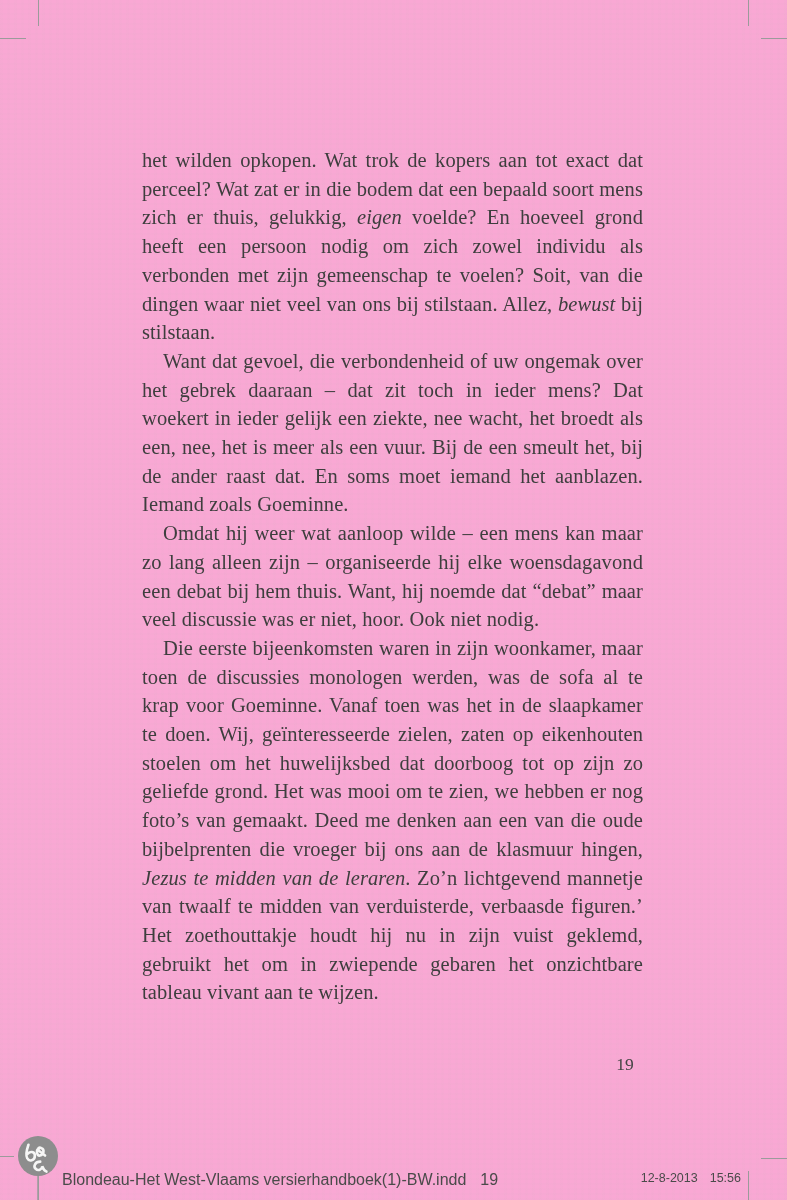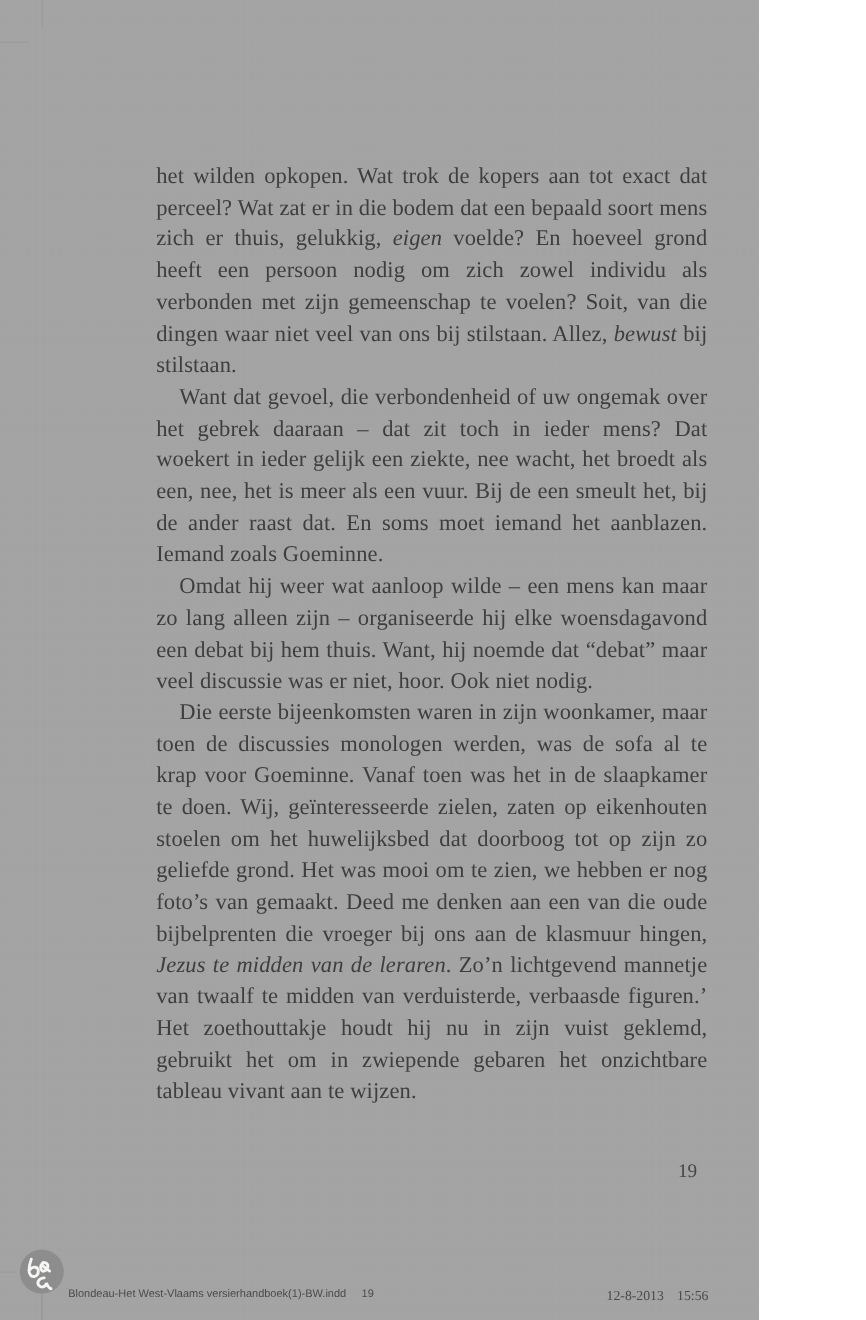--- a/index.html
+++ b/index.html
@@ -2,23 +2,23 @@
 <html><head>
 <meta charset="utf-8">
 <style>
   html, body {
     margin: 0;
     padding: 0;
     background: #ffffff;
   }
   .sheet {
     position: relative;
-    width: 690px;
+    width: 787px;
     height: 1200px;
-    background: #a3a3a3;
+    background: #f9a8d4;
     overflow: hidden;
     font-family: "Liberation Serif", serif;
   }
   
   .sheet::before {
     content: "";
     position: absolute;
     inset: 0;
     background:
       repeating-linear-gradient(0deg, rgba(180,180,175,0.04) 0 2px, rgba(255,255,255,0) 2px 5px),
@@ -73,32 +73,32 @@
     font-size: 17.5px;
     color: #454545;
   }
 
   
   .slug-left {
     position: absolute;
     left: 62px;
     top: 1171px;
     font-family: "Liberation Sans", sans-serif;
-    font-size: 10px;
+    font-size: 16px;
     color: #4a4a4a;
     white-space: nowrap;
   }
   .slug-left .slug-page {
     margin-left: 14px;
   }
   .slug-right {
     position: absolute;
     right: 46px;
     top: 1171px;
-    font-family: Liberation Serif, serif;
+    font-family: Liberation Sans, sans-serif;
     font-size: 12.5px;
     color: #4a4a4a;
     white-space: nowrap;
   }
   .slug-right .slug-time {
     margin-left: 12px;
   }
 
   
   .logo-wrap {

